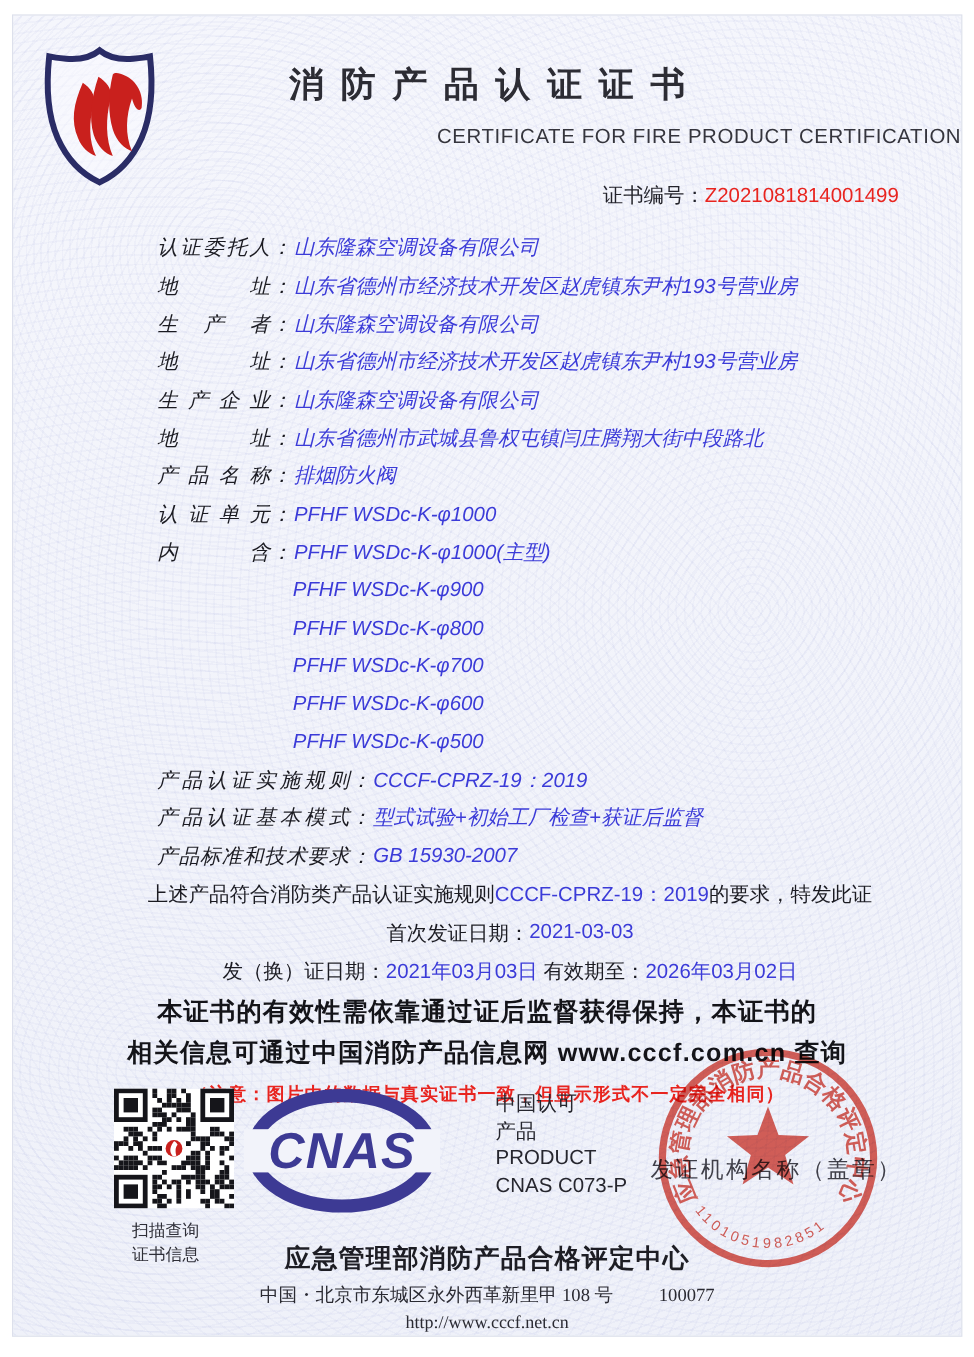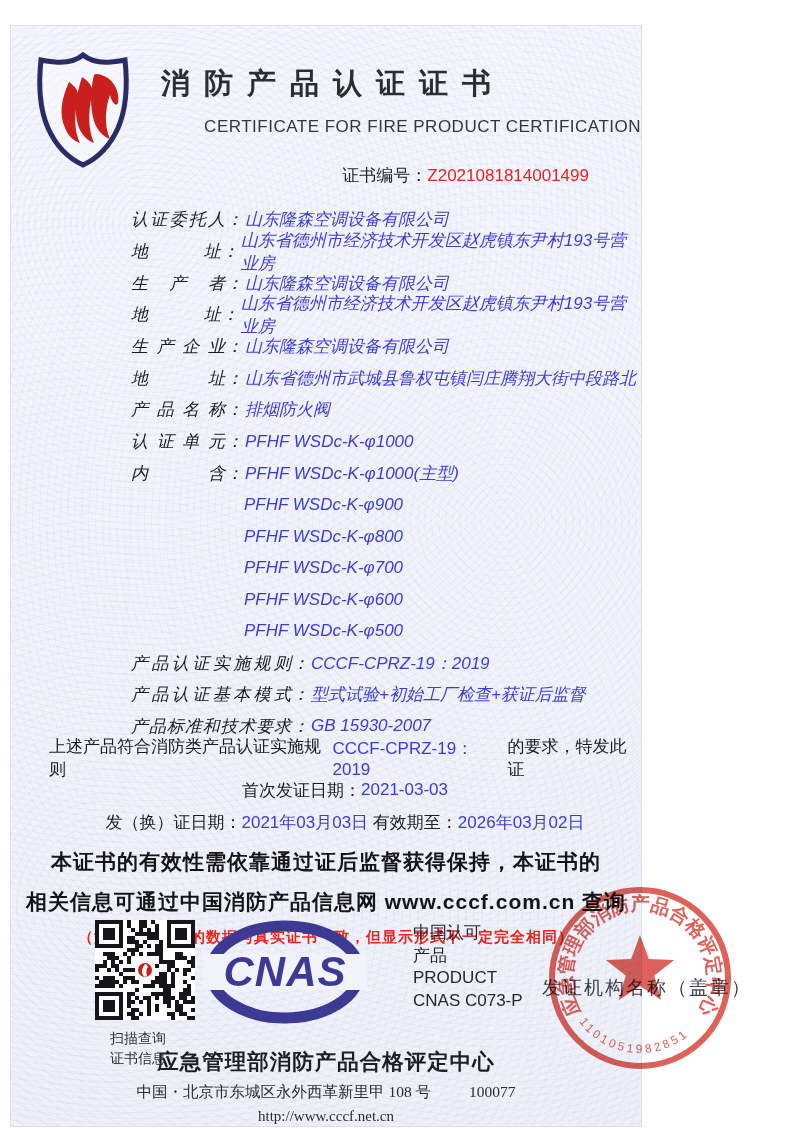--- a/index.html
+++ b/index.html
@@ -1,19 +1,19 @@
 <!DOCTYPE html>
 <html><head>
 <meta charset="utf-8">
 <style>
   * { margin:0; padding:0; box-sizing:border-box; }
   html,body { width:812px; height:1131px; background:#ffffff; overflow:hidden;
     font-family:"Liberation Sans", sans-serif; }
   .cert {
-    position:absolute; left:10px; top:25px; width:632px; height:1102px;
+    position:absolute; left:10px; top:12px; width:792px; height:1102px;
     background:
       repeating-radial-gradient(circle at 22% 18%, rgba(124,134,204,0.055) 0 1.4px, rgba(255,255,255,0) 1.4px 6px),
       repeating-radial-gradient(circle at 78% 45%, rgba(124,134,204,0.05) 0 1.4px, rgba(255,255,255,0) 1.4px 7px),
       repeating-radial-gradient(circle at 15% 80%, rgba(124,134,204,0.05) 0 1.4px, rgba(255,255,255,0) 1.4px 8px),
       linear-gradient(#f5f6fc, #eff1f9);
     border:1px solid #dde0ec;
   }
   
   .logo { position:absolute; left:22px; top:24px; width:100px; height:118px; }
   .title { text-align:center; padding-top:38px; font-size:29px; font-weight:700;
@@ -25,21 +25,21 @@
   .fields { margin-top:17px; padding-left:120px;font-style:italic; }
   .frow { height:31.7px; display:flex; align-items:center; font-size:17px; }
   .flabel { display:inline-block; width:94px; text-align:justify; text-align-last:justify; color:#1b1b22; }
   .flabel.wide { width:160px; }
   .colon { color:#1b1b22; padding:0 2px 0 1px; }
   .fvalue { color:#3b3bd8; }
   .model { height:31.6px; display:flex; align-items:center; font-size:17px; color:#3b3bd8; padding-left:113px; }
   
   .cline { height:32px; display:flex; align-items:center; justify-content:center; font-size:17px; color:#1b1b22;padding-left:38px; }
   .cline .blue { color:#3b3bd8; }
-  .big { margin-top:8px; height:32px; display:flex; align-items:center; justify-content:center;
+  .big { margin-top:2px; height:32px; display:flex; align-items:center; justify-content:center;
     font-size:21px; font-weight:700; letter-spacing:1px; color:#141419; }
   .note { margin-top:10px; text-align:center; font-size:15px; font-weight:700; color:#e8241f; letter-spacing:1px; }
   
   .qr-block { position:absolute; left:74px; top:894px; width:120px; }
   .qr-block svg { display:block; margin-left:10px; }
   .qr-caption { margin:8px 0 0 25px; font-size:14px; color:#2e2e37; line-height:20px; }
   .cnas-logo { position:absolute; left:192px; top:892px; }
   .accred { position:absolute; left:360px; top:896px; font-size:17px; color:#26262e; line-height:22.5px;margin-left:42px; }
   .seal { position:absolute; left:516px; top:857px; mix-blend-mode:multiply; }
   .seal-caption { position:absolute; left:524px; top:949px; width:224px; text-align:center;

